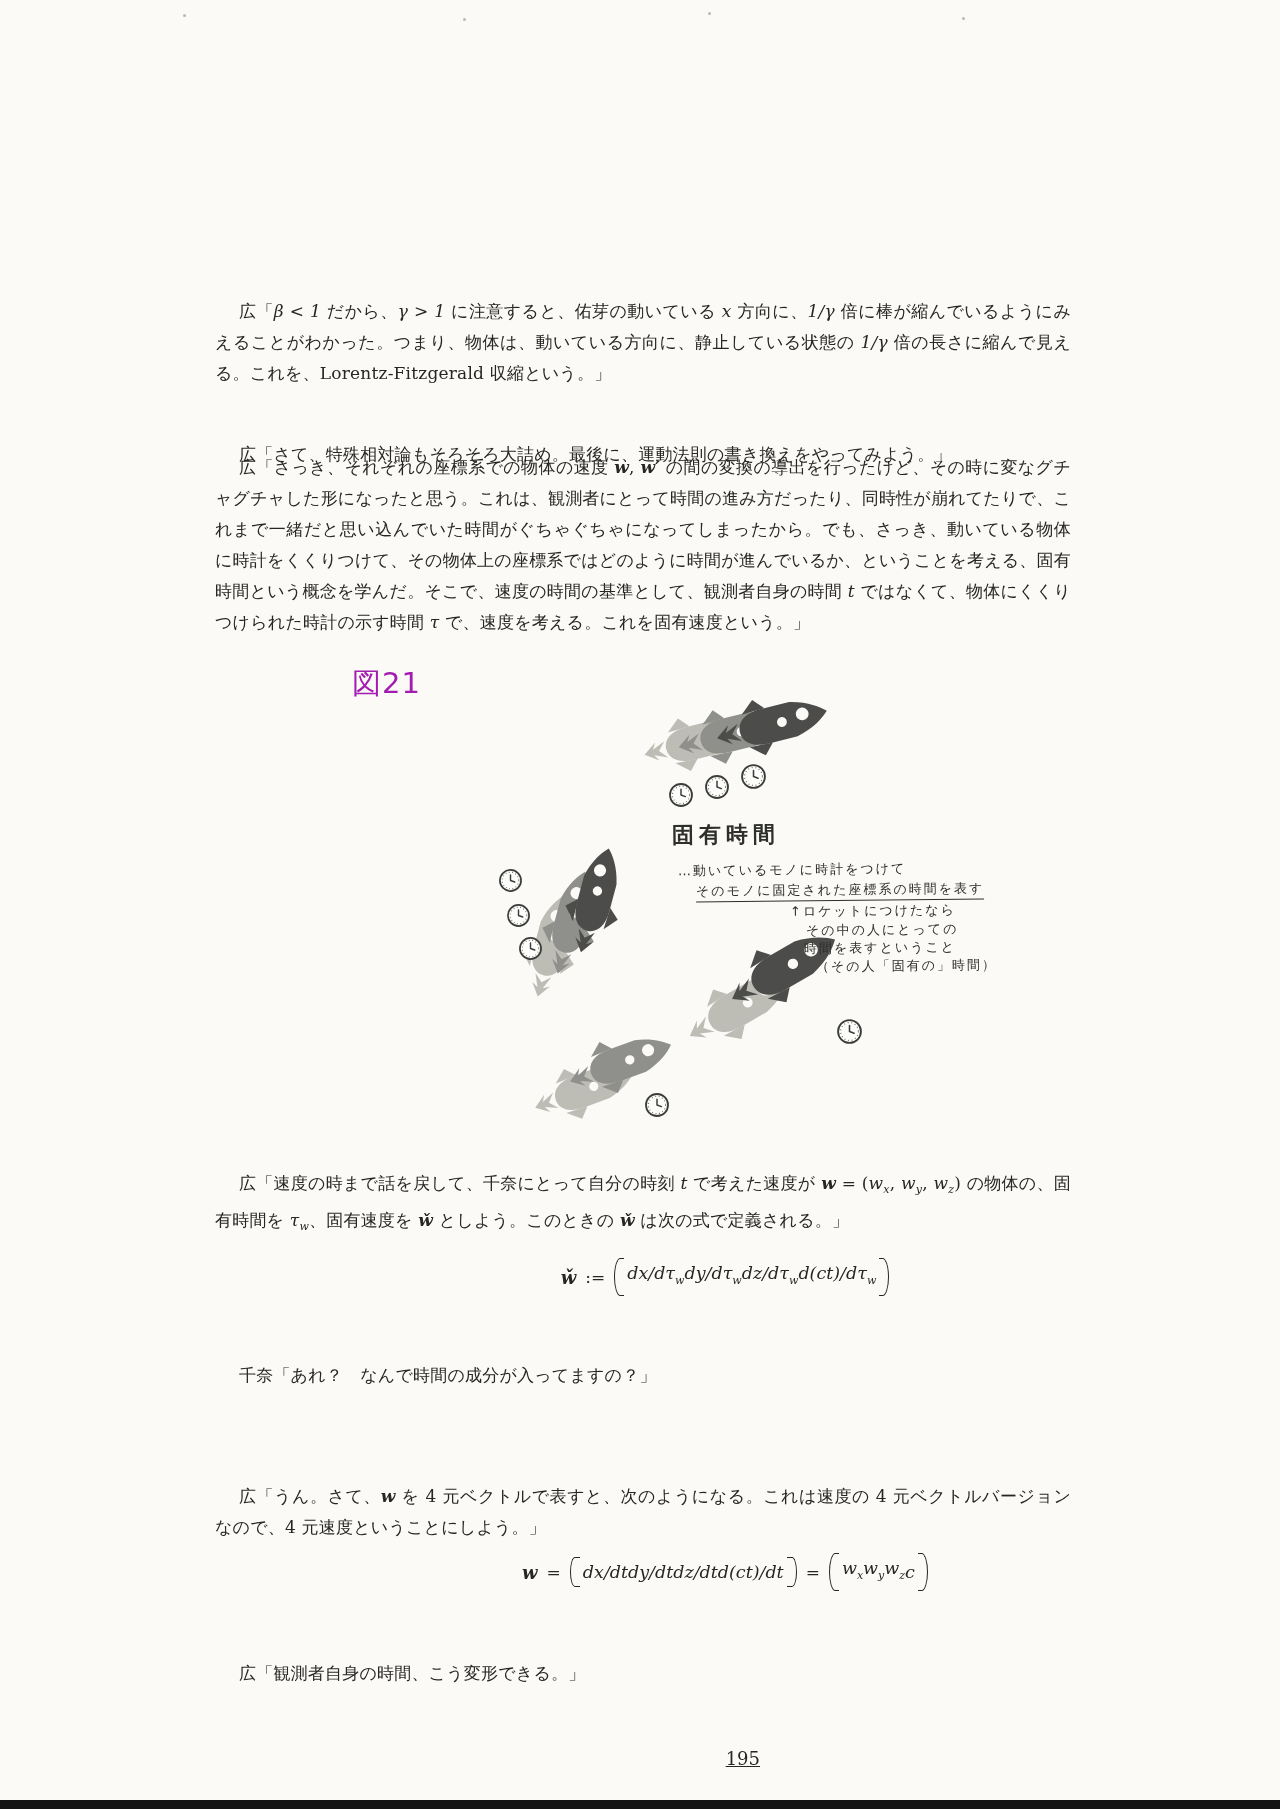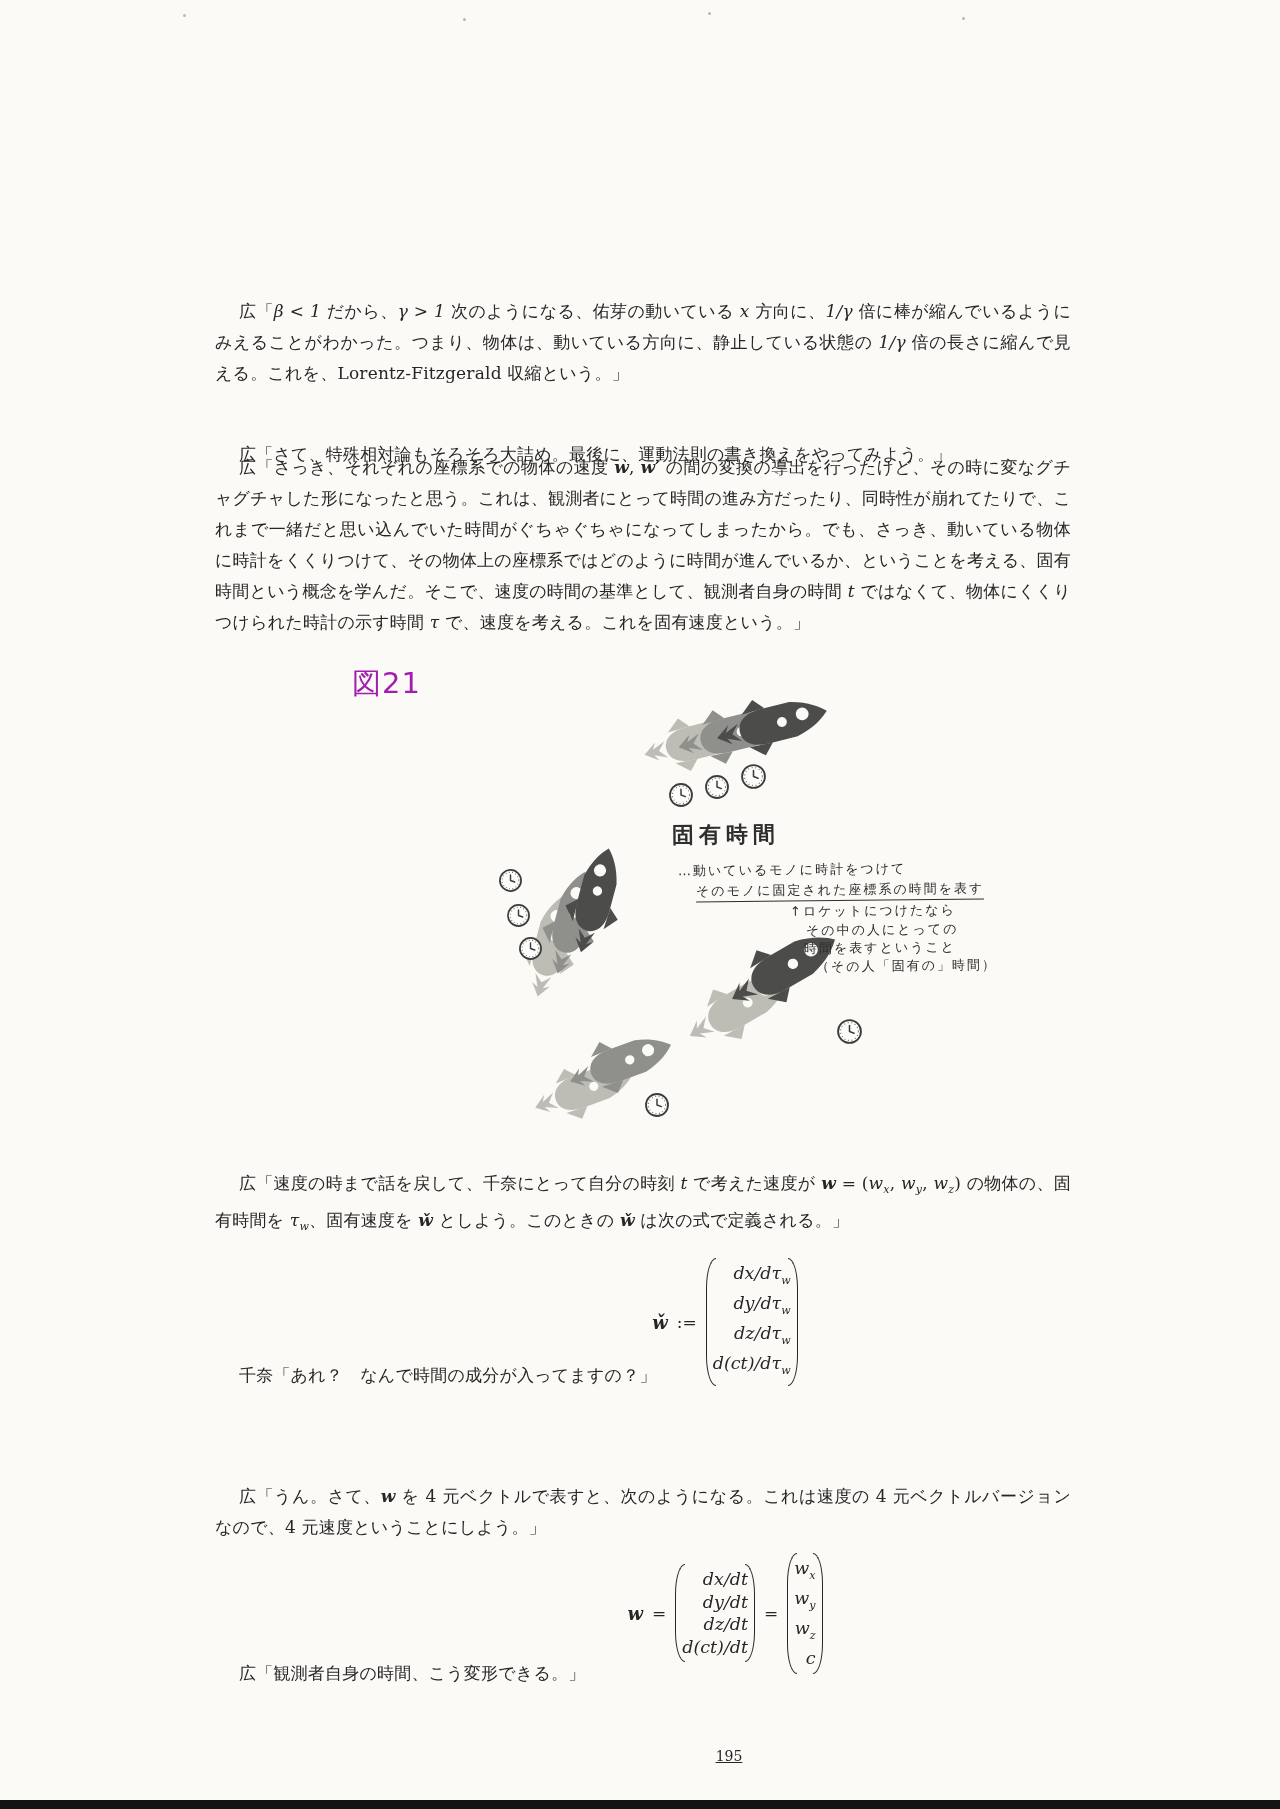--- a/index.html
+++ b/index.html
@@ -34,42 +34,42 @@
   .hand-line{font-size:13px;letter-spacing:2px;}
   .hand-underline{border-bottom:1.4px solid #2e2e2c;padding-bottom:1px;}
   
   .formula{
     position:absolute;left:215px;width:856px;box-sizing:border-box;
     padding-left:164px;display:flex;align-items:center;justify-content:center;
     gap:9px;font-size:17.5px;
   }
   .flhs{font-style:italic;font-weight:bold;font-size:18px;}
   .frel{font-size:17px;}
-  .matrix{position:relative;display:inline-flex;flex-direction:column;align-items:flex-end;padding:4px 7px;}
+  .matrix{position:relative;display:inline-flex;flex-direction:row;align-items:center;padding:4px 13px;}
   .matrix:before,.matrix:after{content:"";position:absolute;top:0;bottom:0;width:9px;}
   .matrix:before{left:0;border:1.6px solid #262624;border-right:none;border-radius:10px 0 0 10px / 30px 0 0 30px;}
   .matrix:after{right:0;border:1.6px solid #262624;border-left:none;border-radius:0 10px 10px 0 / 0 30px 30px 0;}
   .mrow{font-style:italic;line-height:22.5px;white-space:nowrap;}
   .mrow sub{font-size:11px;font-style:italic;}
   
-  .page-number{position:absolute;left:698px;top:1748px;width:62px;text-align:center;font-size:14px;text-decoration:underline;}
+  .page-number{position:absolute;left:698px;top:1748px;width:62px;text-align:right;font-size:18px;text-decoration:underline;}
   .scan-strip{position:absolute;left:0;right:0;bottom:0;height:9px;background:#141414;}
   .speck{position:absolute;width:3px;height:3px;border-radius:50%;background:#b9b8b4;}
 </style>
 </head>
 <body>
 
 <div class="page">
 
   <div class="speck" style="left:183px;top:14px"></div>
   <div class="speck" style="left:463px;top:18px"></div>
   <div class="speck" style="left:708px;top:12px"></div>
   <div class="speck" style="left:962px;top:17px"></div>
 
-  <p class="para" style="top:296px"><span>広「</span><span class="it">β &lt; 1</span><span> だから、</span><span class="it">γ &gt; 1</span><span> 次のようになる、佑芽の動いている </span><span class="it">x</span><span> 方向に、</span><span class="it">1/γ</span><span> 倍に棒が縮んでいるようにみえることがわかった。つまり、物体は、動いている方向に、静止している状態の </span><span class="it">1/γ</span><span> 倍の長さに縮んで見える。これを、Lorentz-Fitzgerald 収縮という。」</span></p>
+  <p class="para" style="top:296px"><span>広「</span><span class="it">β &lt; 1</span><span> だから、</span><span class="it">γ &gt; 1</span><span> に注意すると、佑芽の動いている </span><span class="it">x</span><span> 方向に、</span><span class="it">1/γ</span><span> 倍に棒が縮んでいるようにみえることがわかった。つまり、物体は、動いている方向に、静止している状態の </span><span class="it">1/γ</span><span> 倍の長さに縮んで見える。これを、Lorentz-Fitzgerald 収縮という。」</span></p>
   <p class="para" style="top:439px"><span>広「さて、特殊相対論もそろそろ大詰め。最後に、運動法則の書き換えをやってみよう。」</span></p>
   <p class="para" style="top:452px"><span>広「さっき、それぞれの座標系での物体の速度 </span><span class="bit">w</span><span>, </span><span class="bit">w′</span><span> の間の変換の導出を行ったけど、その時に変なグチャグチャした形になったと思う。これは、観測者にとって時間の進み方だったり、同時性が崩れてたりで、これまで一緒だと思い込んでいた時間がぐちゃぐちゃになってしまったから。でも、さっき、動いている物体に時計をくくりつけて、その物体上の座標系ではどのように時間が進んでいるか、ということを考える、固有時間という概念を学んだ。そこで、速度の時間の基準として、観測者自身の時間 </span><span class="it">t</span><span> ではなくて、物体にくくりつけられた時計の示す時間 </span><span class="it">τ</span><span> で、速度を考える。これを固有速度という。」</span></p>
 
   <div class="fig-label">図21</div>
 
   <svg class="fig-svg" width="640" height="440" viewBox="0 0 640 440">
     <defs>
       <symbol id="rk" viewBox="0 0 120 60">
         <path fill="currentColor" d="M2,30 L16,20 L12,27 L26,21 L18,30 L26,39 L12,33 L16,40 Z"></path>
         <path fill="currentColor" d="M32,13 L46,1 L56,12 Z"></path>

